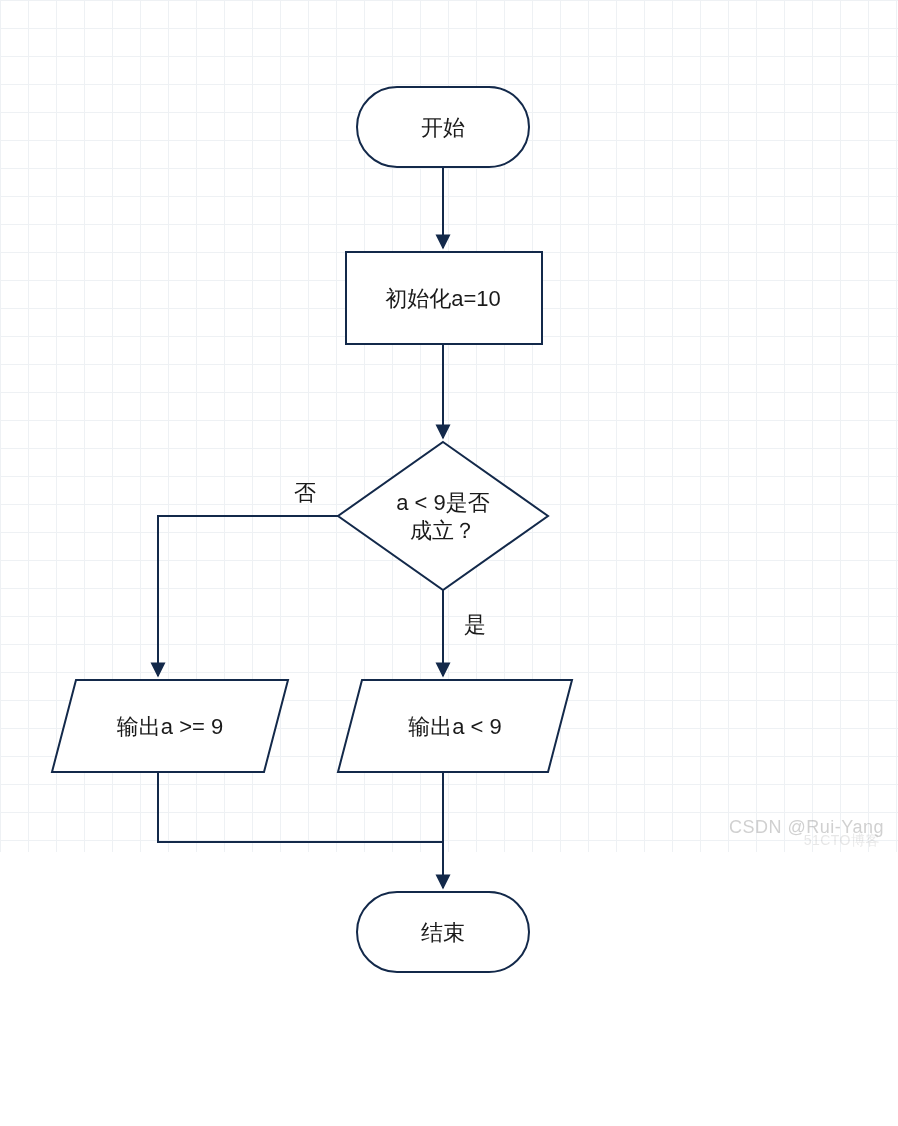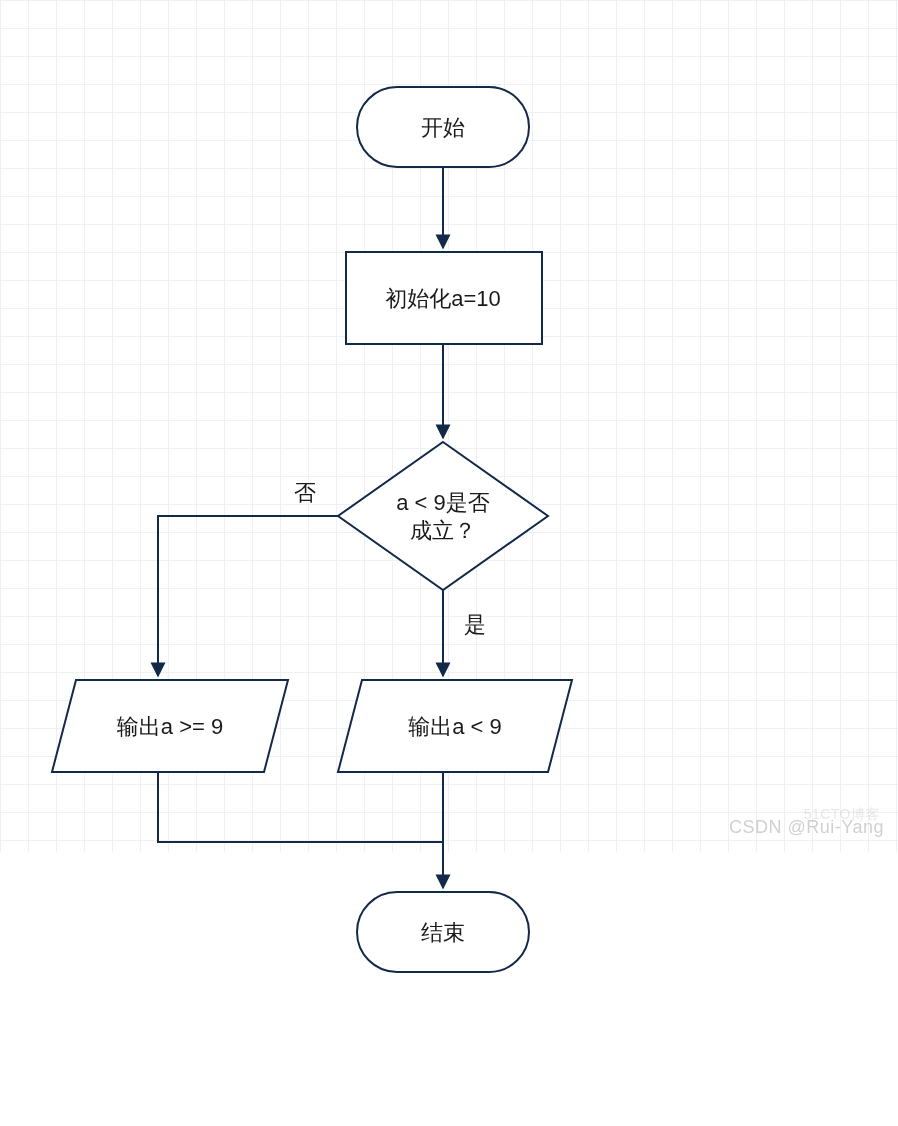--- a/index.html
+++ b/index.html
@@ -3,21 +3,21 @@
 <meta charset="utf-8">
 <style>
   html,body{margin:0;padding:0;width:898px;height:1126px;overflow:hidden;font-family:"Microsoft YaHei","PingFang SC",Arial,sans-serif;}
   .grid-bg{width:898px;height:852px;background-color:#fff;
     background-image:linear-gradient(#eef1f4 1px,transparent 1px),linear-gradient(90deg,#eef1f4 1px,transparent 1px);
     background-size:28px 28px;position:relative;}
   svg{position:absolute;top:0;left:0;}
   .node-text{font-size:22px;fill:#1a1a1a;text-anchor:middle;dominant-baseline:middle;}
   .edge-label{font-size:22px;fill:#1a1a1a;text-anchor:middle;}
   .watermark{position:absolute;right:14px;bottom:14px;font-size:18px;color:rgba(120,120,120,.35);letter-spacing:.5px;pointer-events:none;}
-  .watermark2{position:absolute;right:18px;bottom:26px;font-size:14px;color:rgba(120,120,120,.18);letter-spacing:.5px;pointer-events:none;transform:translateY(-2px);}
+  .watermark2{position:absolute;right:18px;bottom:0;font-size:14px;color:rgba(120,120,120,.18);letter-spacing:.5px;pointer-events:none;transform:translateY(-2px);}
 </style>
 </head>
 <body>
 
 <div class="grid-bg">
 <svg width="898" height="1126" viewBox="0 0 898 1126">
   <defs>
     <marker id="arrow" viewBox="0 0 12 12" refX="10" refY="6" markerWidth="9" markerHeight="9" orient="auto-start-reverse">
       <path d="M1 1 L11 6 L1 11 Z" fill="#13294a"></path>
     </marker>

